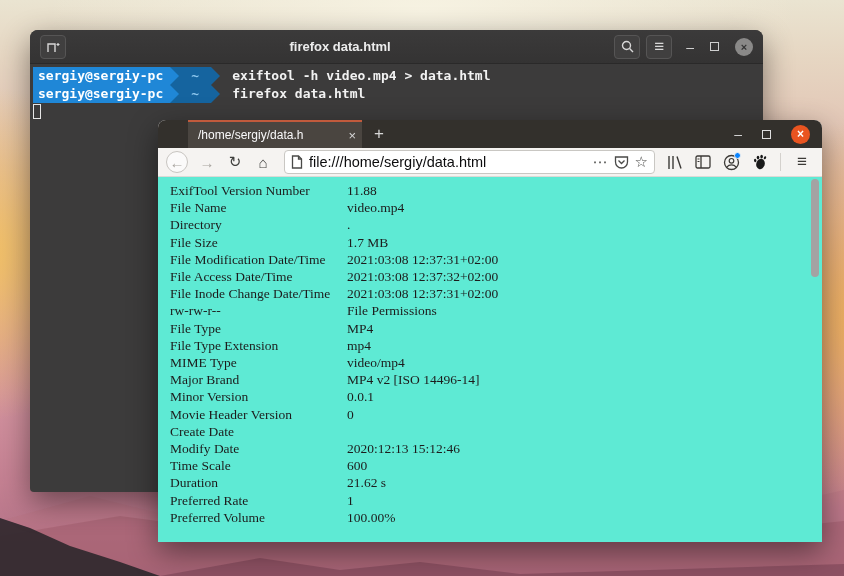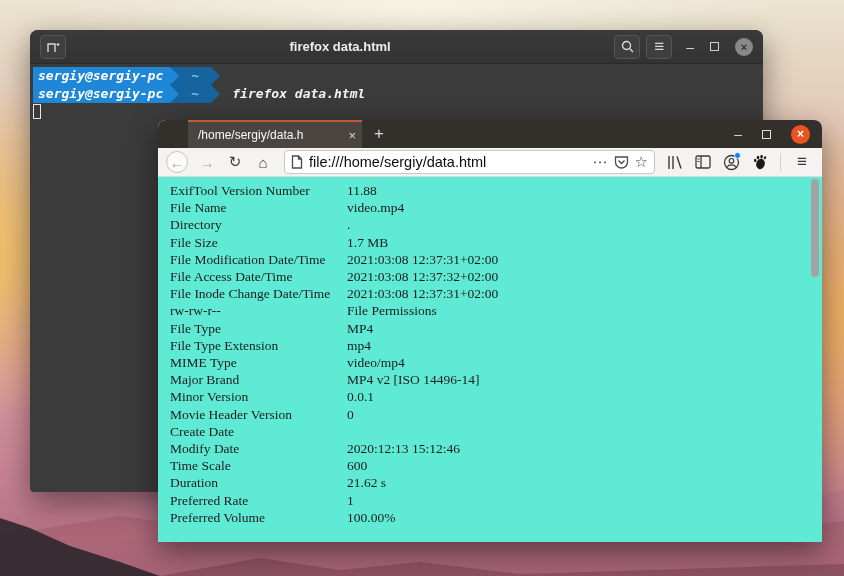--- a/index.html
+++ b/index.html
@@ -30,21 +30,21 @@
     width:26px; height:24px; border:1px solid #565555; border-radius:4px; background:#403f3f;
     display:flex; align-items:center; justify-content:center; color:#d8d8d8; font-size:13px;
   }
   .term-ctrl { display:flex; align-items:center; gap:16px; margin-left:14px; }
   .glyph-min { color:#d0d0d0; font-size:14px; line-height:10px; }
   .glyph-max { width:9px; height:9px; border:1px solid #cfcfcf; display:inline-block; }
   .term-close-circle {
     width:18px; height:18px; border-radius:50%; background:#8a8988; color:#333;
     display:flex; align-items:center; justify-content:center; font-size:11px; font-weight:bold;
   }
-  .term-body { padding:3px 0 0 3px; font-family:"DejaVu Sans Mono","Liberation Mono",monospace; font-size:13px; font-weight:bold;font-style:italic; }
+  .term-body { padding:3px 0 0 3px; font-family:"DejaVu Sans Mono","Liberation Mono",monospace; font-size:13px; font-weight:bold; }
   .term-line { display:flex; align-items:stretch; height:18px; line-height:18px; white-space:pre; }
   .pl-seg1 { background:#1f87d7; color:#fff; padding:0 7px 0 5px; }
   .pl-arrow1 { width:0; border-top:9px solid transparent; border-bottom:9px solid transparent; border-left:9px solid #1f87d7; background:#15649f; }
   .pl-seg2 { background:#15649f; color:#8ec7ee; width:32px; text-align:center; }
   .pl-arrow2 { width:0; border-top:9px solid transparent; border-bottom:9px solid transparent; border-left:9px solid #15649f; }
   .term-cmd { color:#f2f2f2; margin-left:12px; }
   .term-cursor { width:8px; height:15px; border:1px solid #e6e6e6; margin-top:1px; display:inline-block; }
 
   
   .firefox { left:158px; top:120px; width:664px; height:422px; background:#fff; z-index:2; border-radius:8px 8px 2px 2px; }
@@ -125,20 +125,21 @@
       </div>
     </div>
 
     <div class="term-body">
       <div>
           <div class="term-line">
           <span class="pl-seg1">sergiy@sergiy-pc</span>
           <span class="pl-arrow1"></span>
           <span class="pl-seg2">~</span>
           <span class="pl-arrow2"></span>
+          <span class="term-cmd">exiftool -h video.mp4 &gt; data.html</span>
         </div>
           <div class="term-line">
           <span class="pl-seg1">sergiy@sergiy-pc</span>
           <span class="pl-arrow1"></span>
           <span class="pl-seg2">~</span>
           <span class="pl-arrow2"></span>
           <span class="term-cmd">firefox data.html</span>
         </div>
         </div>
       <div class="term-line">

